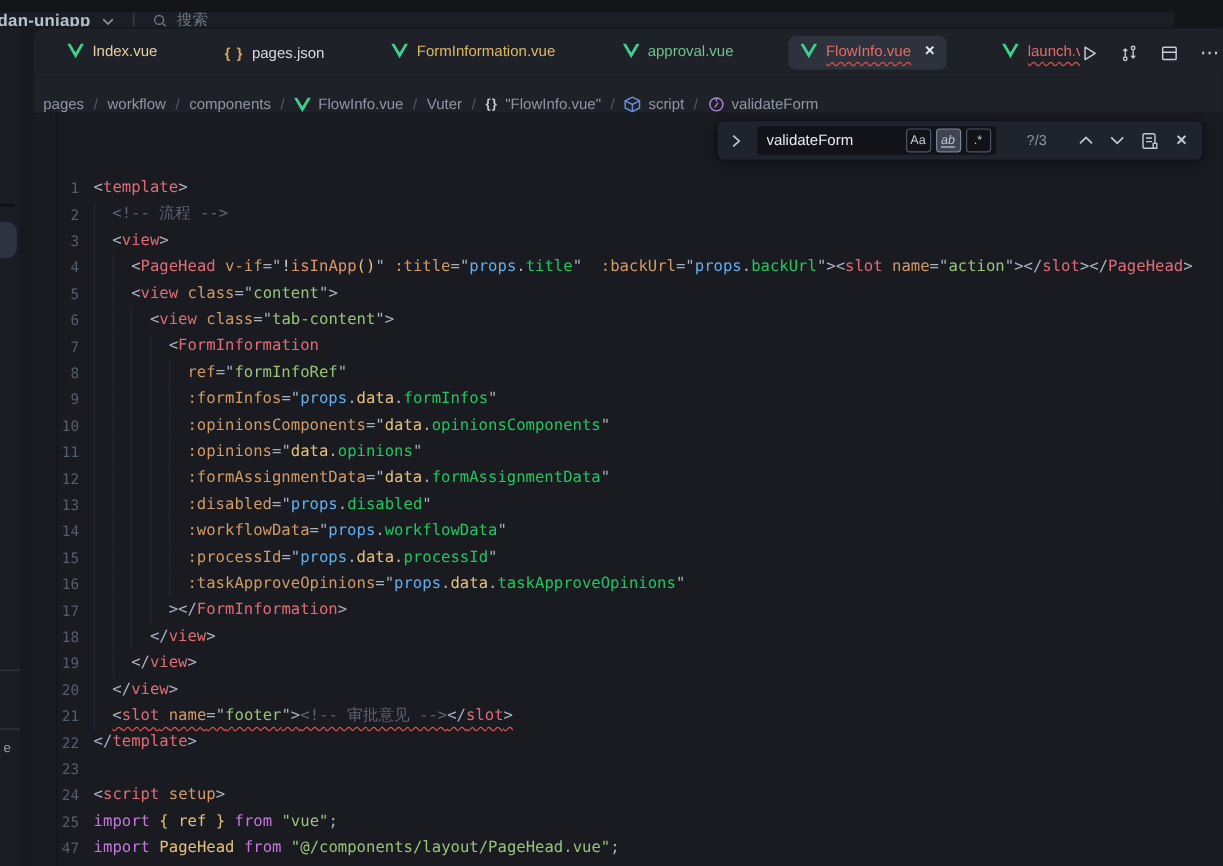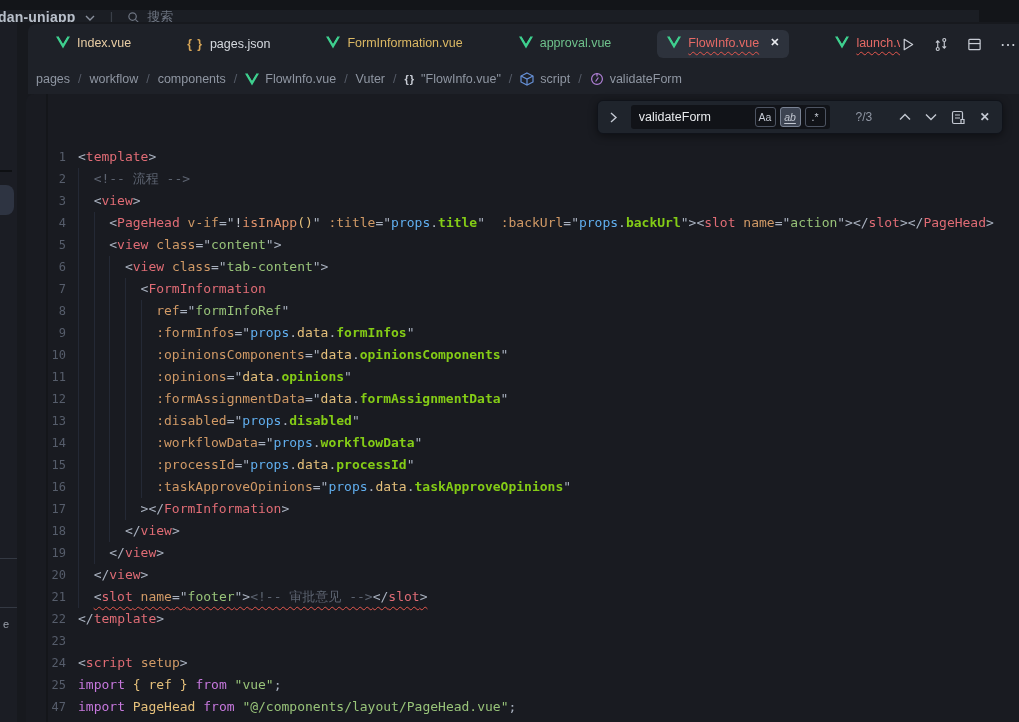--- a/index.html
+++ b/index.html
@@ -29,37 +29,37 @@
   .tab.active { background:#2d323c; }
   .tab .close { color:#e8eaee; font-weight:bold; font-size:11px; margin-left:4px; }
   .wavy-red { text-decoration-line:underline; text-decoration-style:wavy;
               text-decoration-color:#e4564d; text-decoration-thickness:1px; text-underline-offset:4px; }
   .json-icon { color:#d8a657; font-weight:bold; font-size:12px; letter-spacing:1px; }
   .tab-actions { position:absolute; right:0; top:2px; height:40px; display:flex; align-items:center;
                  gap:18px; padding-right:2px; background:#1e2128; }
   .dots { color:#c8ccd4; font-size:16px; letter-spacing:1px; }
 
   .crumbrow { position:absolute; left:11px; top:42px; right:0; height:30px; background:#1e2128;
-              display:flex; align-items:center; padding-left:8px; font-size:12.5px; color:#8f96a2; }
+              display:flex; align-items:flex-end; padding-left:8px; font-size:12.5px; color:#8f96a2; }
   .crumb { display:flex; align-items:center; gap:6px; white-space:nowrap; }
   .crumb-sep { color:#565c68; margin:0 8px; }
 
   .editor { position:absolute; left:9px; top:72px; right:0; bottom:0; background:#191b21;
             border-radius:8px 0 0 0; overflow:hidden; }
   .gutter-line { position:absolute; left:20px; top:0; bottom:0; width:2px; background:#14161a; }
   .codewrap { position:absolute; left:0; top:52px; right:0; }
   .cl { display:flex; height:22px; line-height:22px;
         font-family:"DejaVu Sans Mono", monospace; font-size:13px; }
   .ln { width:40px; text-align:right; color:#565d6b; font-size:12px; flex-shrink:0; }
   .ct { margin-left:12px; white-space:pre; }
   .ig { display:inline-block; width:2ch; height:22px; vertical-align:top;
         box-shadow:inset 1px 0 0 #242935; }
   .tok-pun{color:#a9b1bf} .tok-tag{color:#e06c75} .tok-attr{color:#d19a66}
   .tok-str{color:#98c379} .tok-cmt{color:#5c6370} .tok-obj{color:#61afef}
-  .tok-objy{color:#e5c07b} .tok-mem{color:#84cc16;font-weight:bold} .tok-dot{color:#a9b1bf}
+  .tok-objy{color:#e5c07b} .tok-mem{color:#22c55e;font-weight:normal} .tok-dot{color:#a9b1bf}
   .tok-fn{color:#e0936b} .tok-par{color:#e5c07b} .tok-bang{color:#c8ccd4}
   .tok-kw{color:#c678dd} .tok-br{color:#e5c07b} .tok-imp{color:#e5c07b}
   .tok-strU{color:#98c379; text-underline-offset:3px;}
   .wavy-line { text-decoration-line:underline; text-decoration-style:wavy;
                text-decoration-color:#e4564d; text-decoration-thickness:1px; text-underline-offset:5px; }
 
   .findwidget { position:absolute; left:580px; top:78px; width:406px; height:34px;
                 background:#1f242c; border:1px solid #10131a; border-radius:6px;
                 box-shadow:0 2px 8px rgba(0,0,0,.45); display:flex; align-items:center;
                 padding:0 8px 0 6px; z-index:5; }

